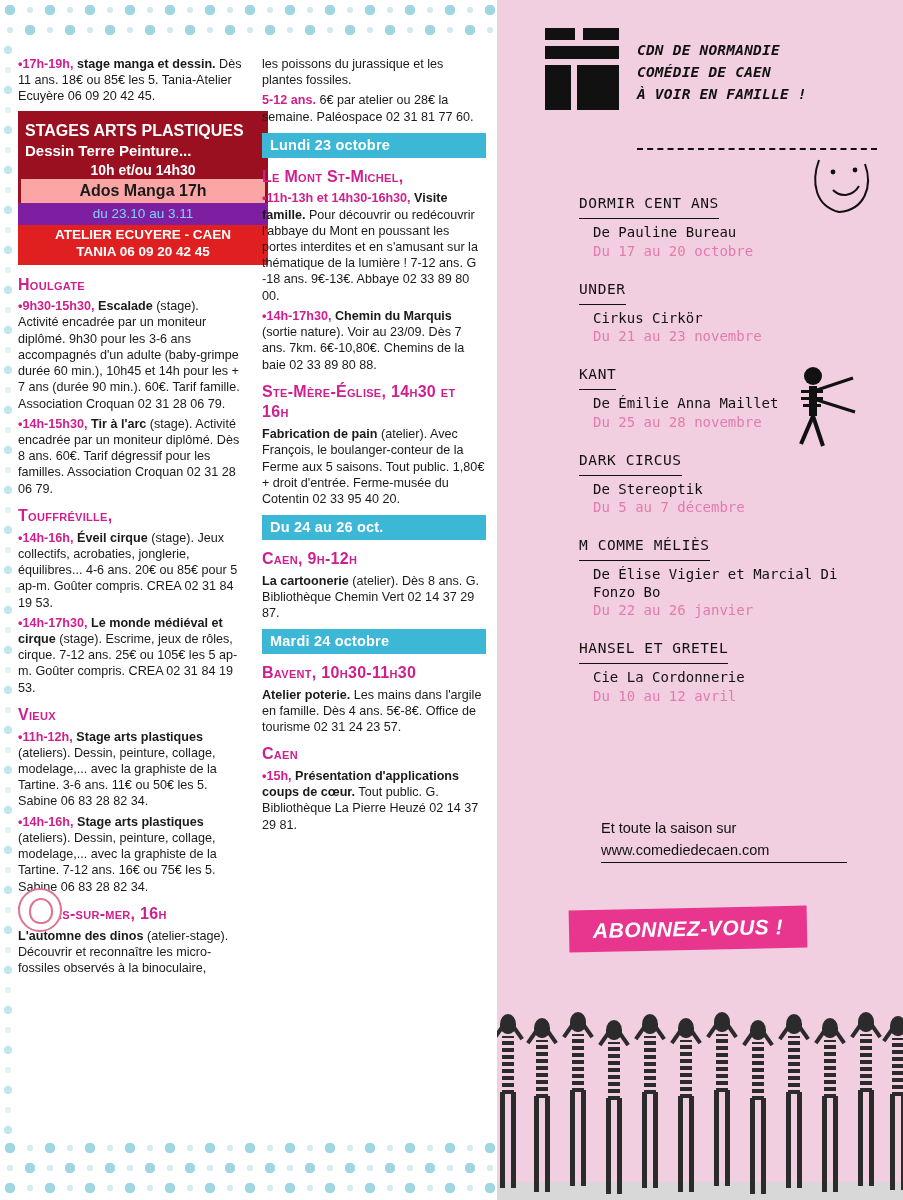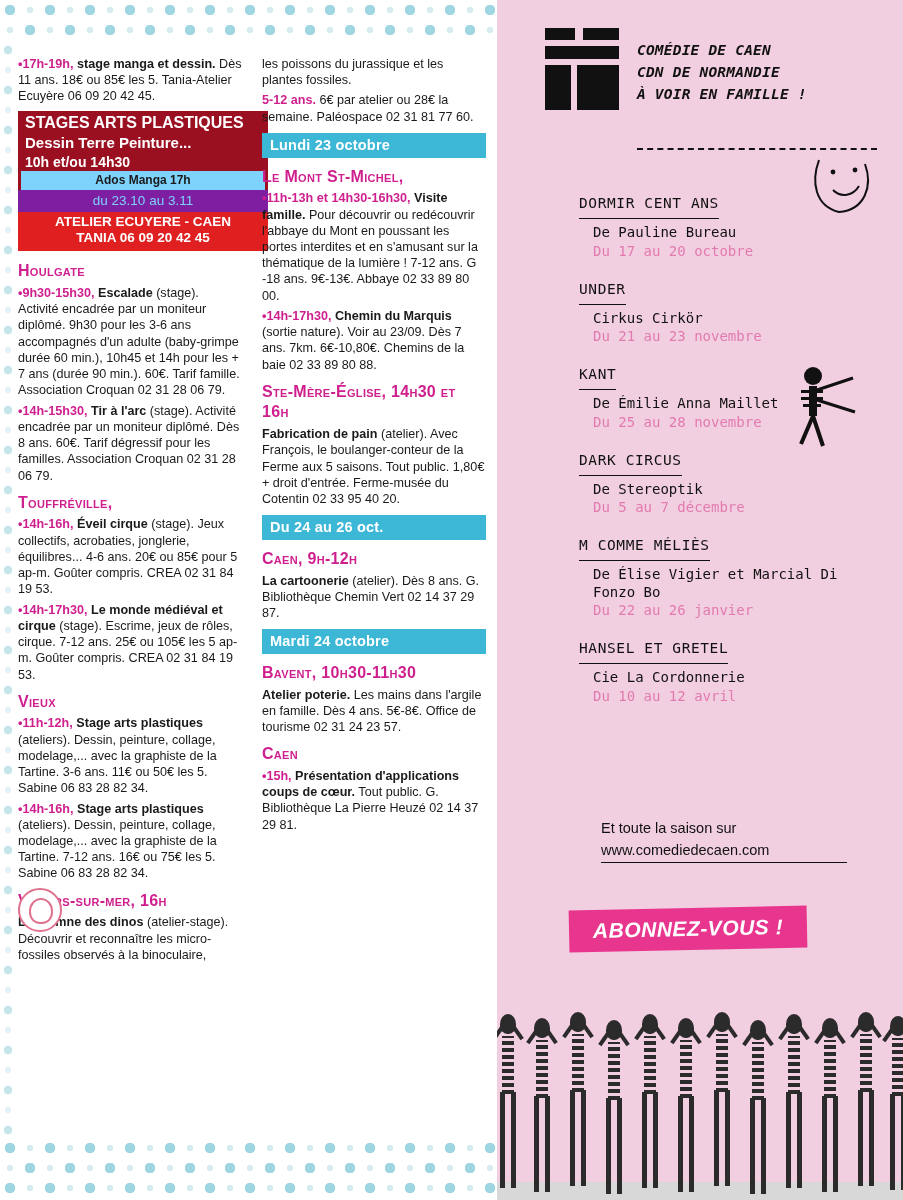--- a/index.html
+++ b/index.html
@@ -56,24 +56,24 @@
     letter-spacing:.2px;
   }
   .secthead{
     color:#cf1f8e;font-weight:bold;font-size:16px;margin:9px 0 3px 0;
     font-variant:small-caps;letter-spacing:.3px;
   }
 
   
   .stagebox{margin:6px 0 10px 0;width:250px;}
   .sb-row{padding:2px 6px;text-align:center;}
-  .sb1{background:#9b1020;color:#ffffff;font-weight:bold;font-size:16px;text-align:left;padding:2px 7px 0 7px;}
+  .sb1{background:#9b1020;color:#ffffff;font-weight:bold;font-size:16px;text-align:left;padding:10px 7px 0 7px;}
   .sb1 .l2{font-size:15px;font-weight:bold;}
-  .sb1 .l3{font-size:14px;display:block;}
-  .sb2{background:#7dd3fc;color:#1a1a1a;font-weight:bold;font-size:12px;border-left:3px solid #9b1020;border-right:3px solid #9b1020;}
+  .sb1 .l3{font-size:14px;text-align:center;display:block;}
+  .sb2{background:#fca5a5;color:#1a1a1a;font-weight:bold;font-size:16px;border-left:3px solid #9b1020;border-right:3px solid #9b1020;}
   .sb3{background:#7d1fa0;color:#7dd3fc;font-size:13.5px;}
   .sb4{background:#e02020;color:#ffffff;font-weight:bold;font-size:13.5px;line-height:1.25;padding-bottom:4px;}
 
   .croquan-logo{
     position:absolute;left:0;top:832px;width:40px;height:40px;border-radius:50%;
     border:2px solid #e0728e;background:#ffffff;
   }
   .croquan-logo::after{
     content:"";position:absolute;left:9px;top:8px;width:20px;height:22px;
     border:2px solid #e0728e;border-radius:50% 50% 45% 45%;
@@ -273,22 +273,22 @@
 
     <div class="logo-mark">
       <i class="lm1"></i>
         <i class="lm2"></i>
         <i class="lm3"></i>
         <i class="lm4"></i>
         <i class="lm5"></i>
     </div>
 
     <div class="cdn-title">
+      <div>CDN DE NORMANDIE</div>
       <div>COMÉDIE DE CAEN</div>
-      <div>CDN DE NORMANDIE</div>
       <div>À VOIR EN FAMILLE !</div>
     </div>
     <div class="dashline"></div>
 
     <svg class="smiley" width="70" height="70" viewBox="0 0 70 70" style="left:-1px;">
       <g transform="translate(315,148)"></g>
     </svg>
     <svg width="72" height="72" viewBox="0 0 72 72" style="position:absolute;left:312px;top:148px;">
       <path d="M10 12 C 2 34, 6 58, 30 64 C 56 62, 64 38, 56 16" fill="none" stroke="#111" stroke-width="2"></path>
       <circle cx="24" cy="24" r="2.4" fill="#111"></circle>

